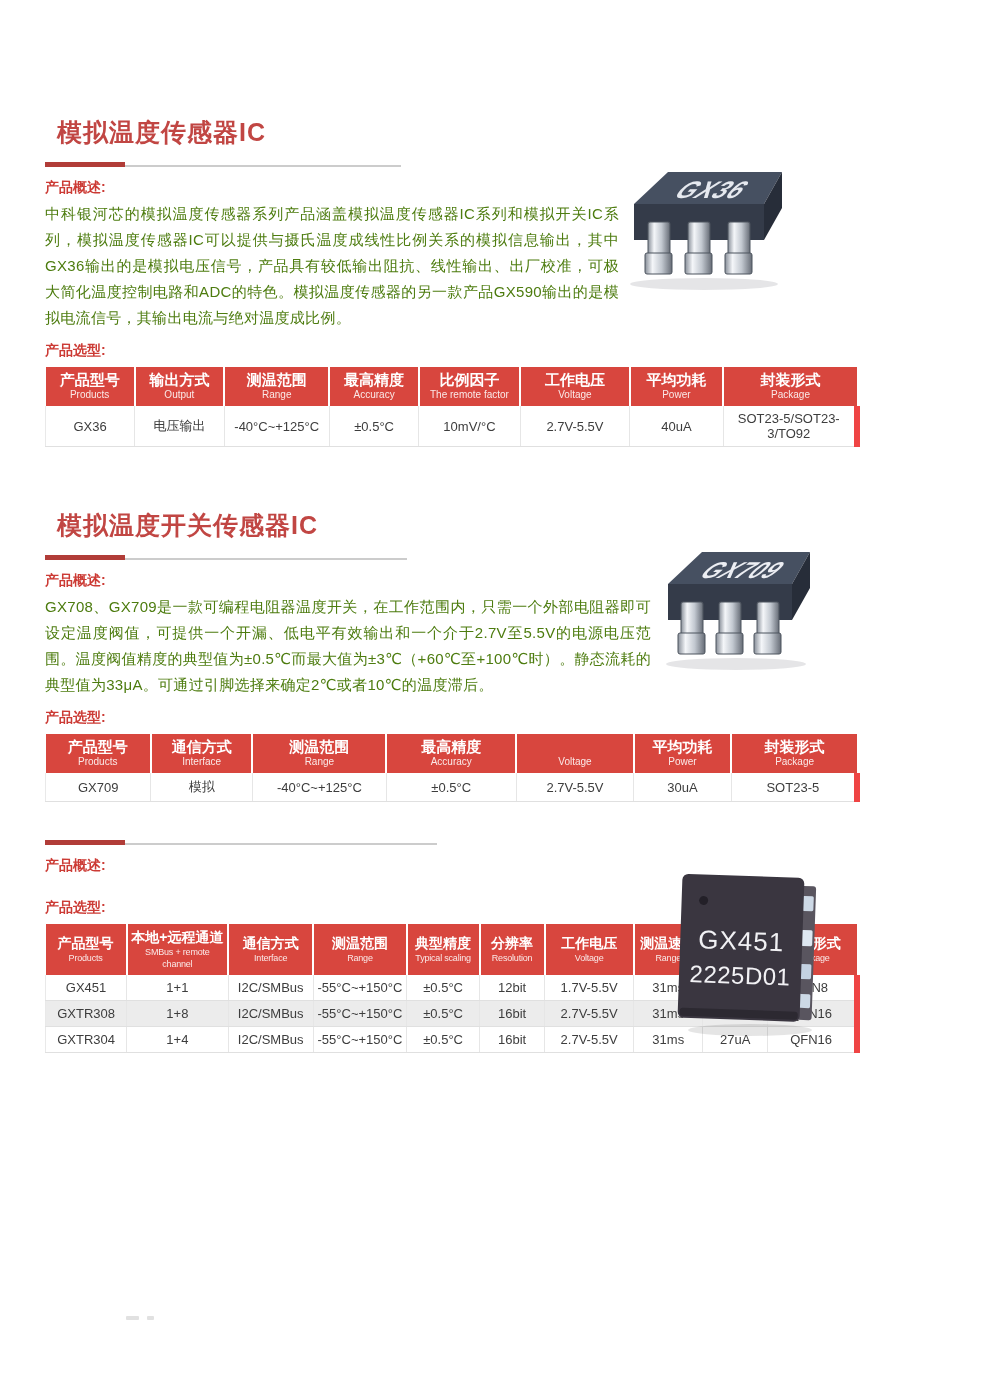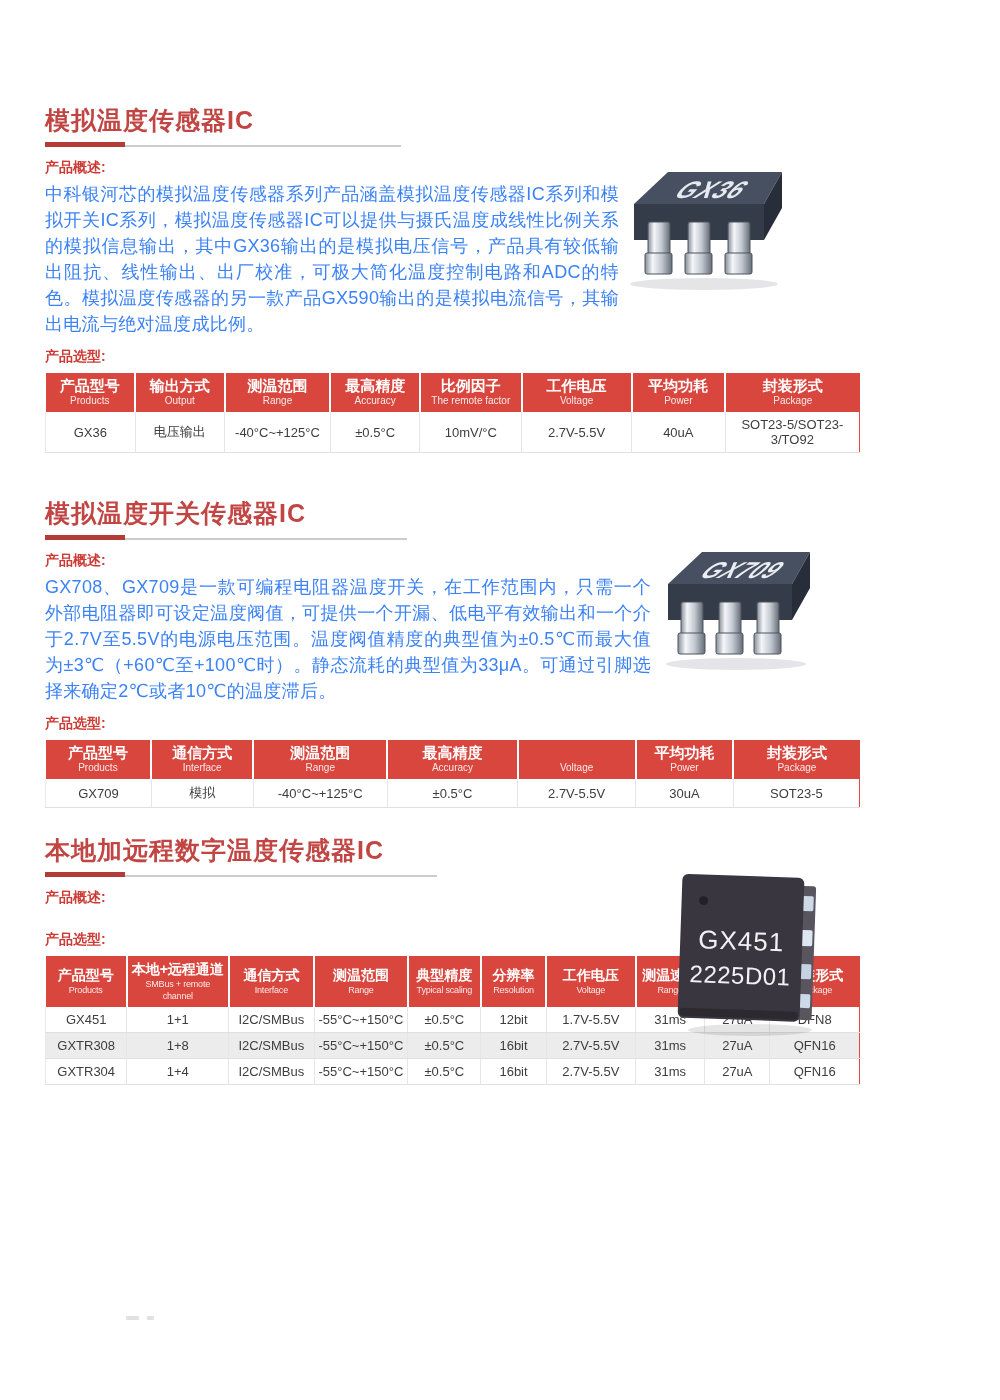--- a/index.html
+++ b/index.html
@@ -10,50 +10,50 @@
   }
   *{box-sizing:border-box;}
   html,body{margin:0;padding:0;}
   body{
     width:1000px;height:1400px;position:relative;background:#ffffff;
     font-family:"Liberation Sans","DejaVu Sans",sans-serif;
     overflow:hidden;
   }
   .sec{position:absolute;left:45px;width:820px;}
   .sec h2{
-    margin:0;font-size:25px;line-height:32px;font-weight:600;
+    margin:12px;font-size:25px;line-height:32px;font-weight:600;
     color:var(--title-red);letter-spacing:1px;
   }
   .underline{position:relative;height:7px;margin-top:4px;}
   .underline .grayline{position:absolute;left:0;bottom:0;height:2px;background:#cccccc;width:100%;}
   .underline i{position:absolute;left:0;bottom:0;width:80px;height:5px;background:#b13c38;}
   .red-label{
     margin-top:12px;font-size:14px;font-weight:bold;color:var(--label-red);
   }
   .overview{
-    margin:4px 0 0 0;font-size:18px;line-height:26px;color:#3b82f6;
+    margin:4px 0 0 0;font-size:15px;line-height:26px;color:#4d7c0f;
     text-align:justify;letter-spacing:0.3px;
   }
   .sel{margin-top:11px;}
   table.ptable{
     margin-top:7px;width:815px;border-collapse:collapse;table-layout:fixed;
   }
   table.ptable th{
     background:var(--accent-red);color:#ffffff;text-align:center;vertical-align:middle;
     padding:4px 2px 5px 2px;border-right:2px solid #ffffff;
   }
   table.ptable th:last-child{border-right:none;margin-left:34px;}
   .th-zh{font-size:15px;font-weight:bold;line-height:18px;min-height:18px;}
   .th-en{font-size:10px;font-weight:normal;opacity:.88;line-height:12px;}
   table.ptable td{
     font-size:13px;color:#3d3d3d;text-align:center;padding:5px 2px;
     background:#ffffff;border-right:1px solid #e6e6e6;border-bottom:1px solid #e0e0e0;
   }
   table.ptable td:first-child{border-left:1px solid #e9e9e9;}
-  table.ptable td:last-child{border-right:1px solid #ef4444;}
+  table.ptable td:last-child{border-right:6px solid #ef4444;}
   table.ptable tbody tr:nth-child(even) td{background:var(--row-alt);}
   
   .t1 th:nth-child(1){width:11%}.t1 th:nth-child(2){width:11%}.t1 th:nth-child(3){width:13%}
   .t1 th:nth-child(4){width:11%}.t1 th:nth-child(5){width:12.5%}.t1 th:nth-child(6){width:13.5%}
   .t1 th:nth-child(7){width:11.5%}.t1 th:nth-child(8){width:16.5%}
   .t2 th:nth-child(1){width:13%}.t2 th:nth-child(2){width:12.5%}.t2 th:nth-child(3){width:16.5%}
   .t2 th:nth-child(4){width:16%}.t2 th:nth-child(5){width:14.5%}.t2 th:nth-child(6){width:12%}
   .t2 th:nth-child(7){width:15.5%}
   .t3 th:nth-child(1){width:10%}.t3 th:nth-child(2){width:12.5%}.t3 th:nth-child(3){width:10.5%}
   .t3 th:nth-child(4){width:11.5%}.t3 th:nth-child(5){width:9%}.t3 th:nth-child(6){width:8%}
@@ -233,21 +233,20 @@
       </g>
     <g>
         <rect x="109" y="62" width="22" height="34" rx="2" fill="url(#pinv)" stroke="#4d545e" stroke-width="1"></rect>
        <rect x="106" y="93" width="27" height="21" rx="2" fill="url(#pinv)" stroke="#4d545e" stroke-width="1"></rect>
       </g>
   </g>
   <text transform="translate(50,38) skewX(-43)" font-size="23" font-weight="bold" font-style="italic" fill="#eceef3" letter-spacing="0.5">GX709</text>
 </svg>
 
 <section class="sec" style="top:834px">
-  <h2>本地加远程数字温度传感器IC</h2>
   <div class="underline" style="width:392px">
     <span class="grayline"></span>
       <i></i>
   </div>
   <div class="red-label">产品概述:</div>
   <div class="red-label sel" style="margin-top:24px">产品选型:</div>
   <table class="ptable t3">
       <thead>
         <tr>
           <th>

